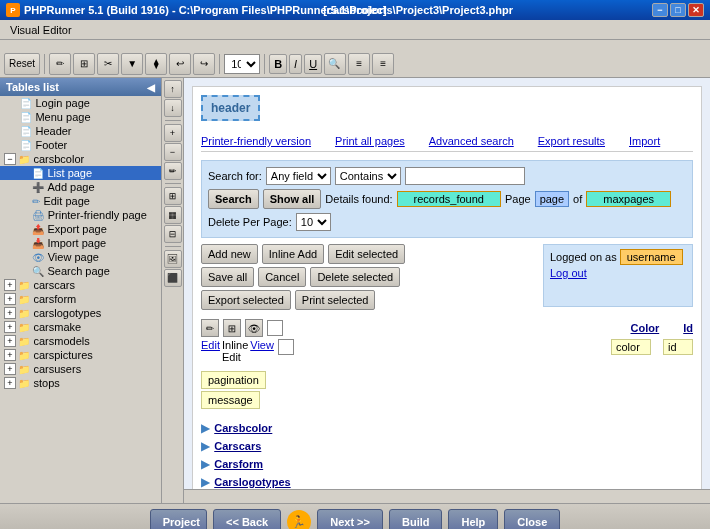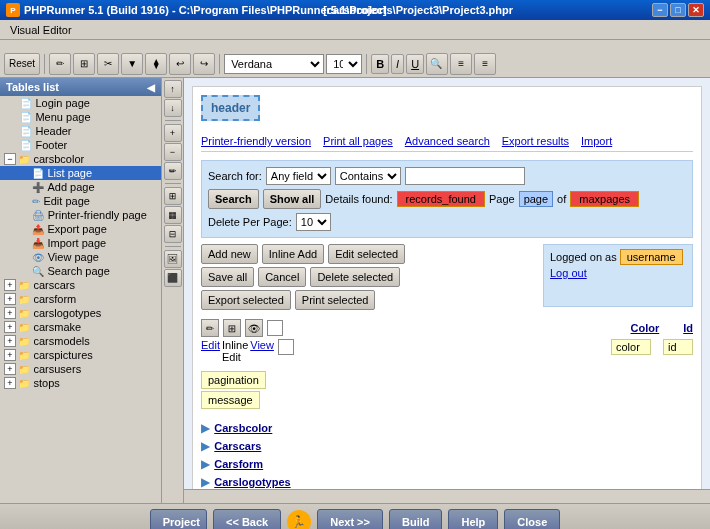--- a/index.html
+++ b/index.html
@@ -238,22 +238,22 @@
       border-radius: 2px;
       font-weight: bold;
     }
     .records-row {
       display: flex;
       align-items: center;
       gap: 4px;
       font-size: 11px;
     }
     .highlight-orange {
-      background: #ef4444;
-      padding: 1px 8px;
+      background: #5eead4;
+      padding: 1px 16px;
       border: 1px solid #cc8800;
       font-size: 11px;
     }
     .highlight-blue {
       background: #aaccff;
       padding: 1px 4px;
       border: 1px solid #5588cc;
       font-size: 11px;
     }
     .per-page-select {
@@ -427,23 +427,20 @@
     <div class="toolbar-btn" style="width:auto;padding:0 4px;">Reset</div>
     <div class="toolbar-sep"></div>
     <div class="toolbar-btn">✏</div>
     <div class="toolbar-btn">⊞</div>
     <div class="toolbar-btn">✂</div>
     <div class="toolbar-btn">▼</div>
     <div class="toolbar-btn">⧫</div>
     <div class="toolbar-btn">↩</div>
     <div class="toolbar-btn">↪</div>
     <div class="toolbar-sep"></div>
-    <select class="font-select">
-      <option>Verdana</option>
-    </select>
     <select class="font-size-select">
       <option>10</option><option>12</option>
     </select>
     <div class="toolbar-sep"></div>
     <button class="toolbar-text-btn">B</button>
     <button class="toolbar-text-btn" style="font-style:italic;font-weight:normal;">I</button>
     <button class="toolbar-text-btn" style="text-decoration:underline;font-weight:normal;">U</button>
     <div class="toolbar-btn">🔍</div>
     <div class="toolbar-btn">≡</div>
     <div class="toolbar-btn">≡</div>
@@ -601,21 +598,21 @@
     </div>
 
     <div class="editor-area">
       <div class="editor-scroll">
         <div class="page-canvas">
 
           <div style="margin-bottom:6px;">
             <span class="header-block">header</span>
           </div>
 
-          <div style="display:flex;gap:12px;margin-bottom:8px;border-bottom:1px solid #ccc;padding-bottom:4px;">
+          <div style="display:flex;gap:24px;margin-bottom:8px;border-bottom:1px solid #ccc;padding-bottom:4px;">
             <span class="search-link">Printer-friendly version</span>
             <span class="search-link">Print all pages</span>
             <span class="search-link">Advanced search</span>
             <span class="search-link">Export results</span>
             <span class="search-link">Import</span>
           </div>
 
           <div class="search-section">
             <div class="search-row">
               <span class="search-label">Search for:</span>

